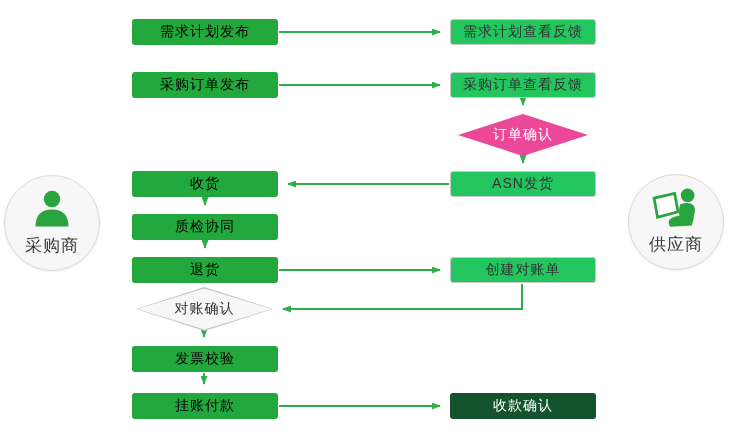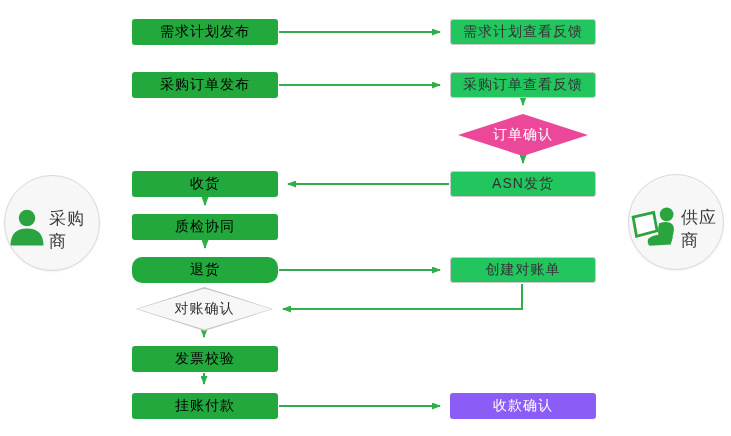--- a/index.html
+++ b/index.html
@@ -7,21 +7,21 @@
     position:relative;width:731px;height:436px;background:#ffffff;overflow:hidden;
     font-family:"Liberation Sans","DejaVu Sans",sans-serif;
   }
   .node{
     position:absolute;width:146px;height:26px;border-radius:3px;
     display:flex;align-items:center;justify-content:center;
     font-size:14px;box-sizing:border-box;letter-spacing:1px;
   }
   .node.green{background:#22a83c;color:#000000;}
   .node.plain{background:#22c55e;border:1px solid #c9c9c9;color:#333333;}
-  .node.red{background:#8b5cf6;color:#ffffff;}
+  .node.red{background:#14532d;color:#ffffff;}
   .diamond{
     position:absolute;display:flex;align-items:center;justify-content:center;
     font-size:14px;letter-spacing:1px;
     clip-path:polygon(50% 0,100% 50%,50% 100%,0 50%);
   }
   .diamond.green{background:#ec4899;color:#ffffff;}
   .diamond-wrap{position:absolute;}
   .diamond-border{
     position:absolute;inset:0;background:#c6c6c6;
     clip-path:polygon(50% 0,100% 50%,50% 100%,0 50%);
@@ -29,21 +29,21 @@
   .diamond-fill{
     position:absolute;inset:1.5px;background:#f7f7f7;
     clip-path:polygon(50% 0,100% 50%,50% 100%,0 50%);
     display:flex;align-items:center;justify-content:center;
     font-size:14px;color:#333333;letter-spacing:1px;
   }
   .actor{
     position:absolute;width:96px;height:96px;border-radius:50%;
     background:#f7f7f7;border:1px solid #d9d9d9;
     box-shadow:0 1px 2px rgba(0,0,0,0.06);
-    display:flex;flex-direction:row;align-items:center;justify-content:flex-start;
+    display:flex;flex-direction:column;align-items:center;justify-content:flex-start;
     box-sizing:border-box;padding-top:12px;
   }
   .actor .label{font-size:17px;color:#3a3a3a;margin-top:2px;letter-spacing:1px;}
   .wires{position:absolute;left:0;top:0;pointer-events:none;}
 </style>
 </head>
 <body>
 
 <div class="canvas">
 
@@ -88,21 +88,21 @@
         <path d="M28 48 q8 -7 20 -6 l16 3 -3 11 -31 2 q-4 -4 -2 -10 Z" fill="#2aa43e"></path>
       </svg>
     </span>
     <span class="label">供应商</span>
   </div>
 
   <div class="node green" style="left:132px;top:19px;">需求计划发布</div>
   <div class="node green" style="left:132px;top:72px;">采购订单发布</div>
   <div class="node green" style="left:132px;top:171px;">收货</div>
   <div class="node green" style="left:132px;top:214px;text-align:right;">质检协同</div>
-  <div class="node green" style="left:132px;top:257px;border-radius:10px;">退货</div>
+  <div class="node green" style="left:132px;top:257px;">退货</div>
   <div class="node green" style="left:132px;top:346px;">发票校验</div>
   <div class="node green" style="left:132px;top:393px;">挂账付款</div>
 
   <div class="node plain" style="left:450px;top:19px;">需求计划查看反馈</div>
   <div class="node plain" style="left:450px;top:72px;">采购订单查看反馈</div>
   <div class="node plain" style="left:450px;top:171px;">ASN发货</div>
   <div class="node plain" style="left:450px;top:257px;">创建对账单</div>
   <div class="node red" style="left:450px;top:393px;">收款确认</div>
 
   <div class="diamond green" style="left:458px;top:114px;width:130px;height:42px;">订单确认</div>

